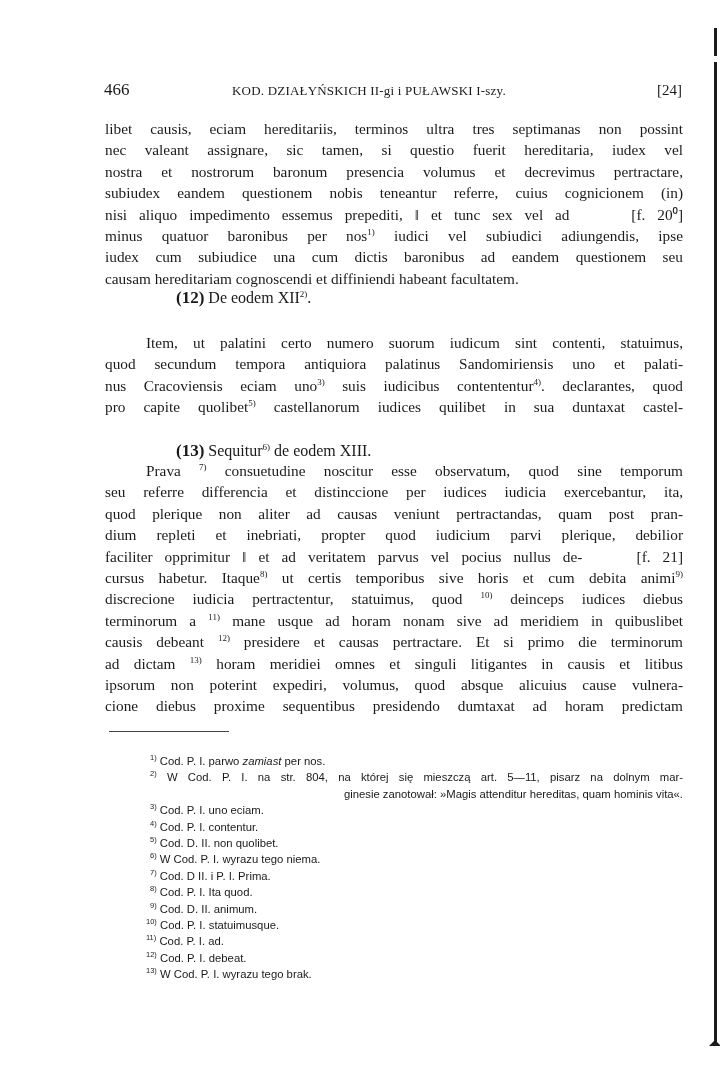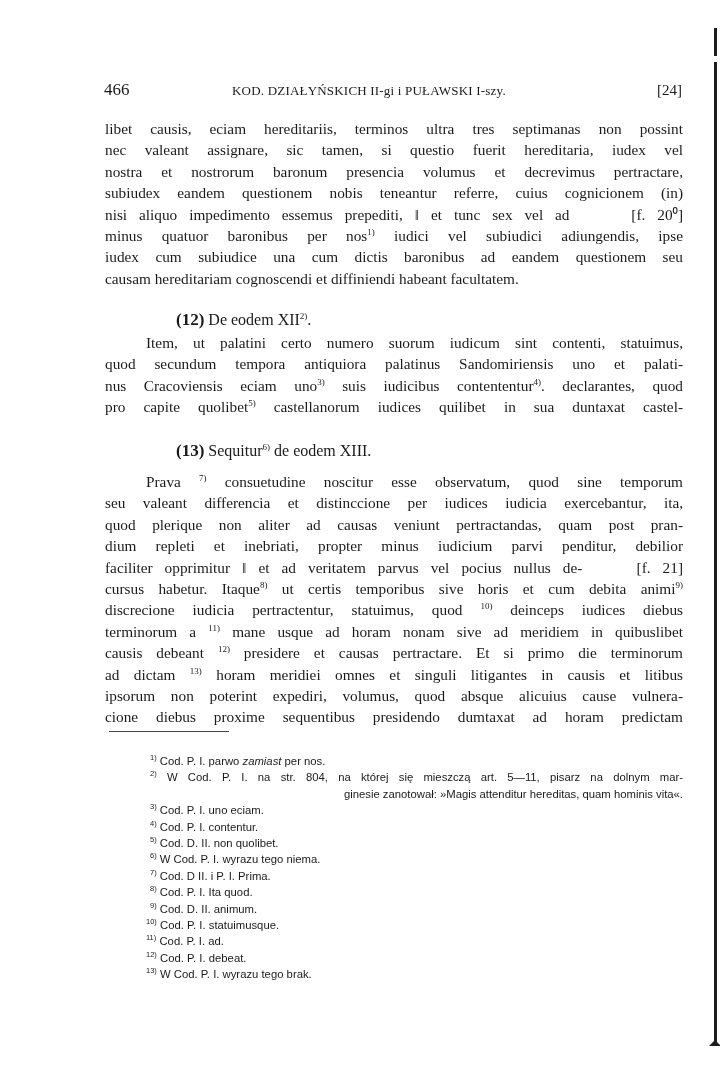--- a/index.html
+++ b/index.html
@@ -79,42 +79,42 @@
       <span>[f. 20⁰]</span>
     </span>
     <span class="line">
       <span>minus quatuor baronibus per nos</span><sup>1)</sup>
       <span>iudici vel subiudici adiungendis, ipse</span>
     </span>
     <span class="line">iudex cum subiudice una cum dictis baronibus ad eandem questionem seu</span>
     <span class="line last">causam hereditariam cognoscendi et diffiniendi habeant facultatem.</span>
   </div>
 
-  <div class="heading" style="top:310px;">
+  <div class="heading" style="top:288px;">
     <span class="num">(12)</span>
     <span>De eodem XII</span><sup>2)</sup><span>.</span>
   </div>
 
   <div class="body-text" style="top:332px;">
     <span class="line indent">Item, ut palatini certo numero suorum iudicum sint contenti, statuimus,</span>
     <span class="line">quod secundum tempora antiquiora palatinus Sandomiriensis uno et palati-</span>
     <span class="line"><span>nus Cracoviensis eciam uno</span><sup>3)</sup><span> suis iudicibus contententur</span><sup>4)</sup><span>. declarantes, quod</span></span>
     <span class="line"><span>pro capite quolibet</span><sup>5)</sup><span> castellanorum iudices quilibet in sua duntaxat castel-</span></span>
   </div>
 
   <div class="heading" style="top:441px;">
     <span class="num">(13)</span>
     <span>Sequitur</span><sup>6)</sup><span> de eodem XIII.</span>
   </div>
 
-  <div class="body-text" style="top:471px;">
+  <div class="body-text" style="top:460px;">
     <span class="line indent"><span>Prava</span> <sup>7)</sup><span> consuetudine noscitur esse observatum, quod sine temporum</span></span>
-    <span class="line">seu valeant differencia et distinccione per iudices iudicia exercebantur, ita,</span>
+    <span class="line">seu referre differencia et distinccione per iudices iudicia exercebantur, ita,</span>
     <span class="line">quod plerique non aliter ad causas veniunt pertractandas, quam post pran-</span>
-    <span class="line">dium repleti et inebriati, propter minus iudicium parvi penditur, debilior</span>
+    <span class="line">dium repleti et inebriati, propter quod iudicium parvi plerique, debilior</span>
     <span class="line" style="text-align-last:justify;">
       <span>faciliter opprimitur ‖ et ad veritatem parvus vel pocius nullus de-</span>
       <span style="display:inline-block;width:30px;"></span>
       <span>[f. 21]</span>
     </span>
     <span class="line"><span>cursus habetur. Itaque</span><sup>8)</sup><span> ut certis temporibus sive horis et cum debita animi</span><sup>9)</sup></span>
     <span class="line"><span>discrecione iudicia pertractentur, statuimus, quod</span> <sup>10)</sup><span> deinceps iudices diebus</span></span>
     <span class="line"><span>terminorum a</span> <sup>11)</sup><span> mane usque ad horam nonam sive ad meridiem in quibuslibet</span></span>
     <span class="line"><span>causis debeant</span> <sup>12)</sup><span> presidere et causas pertractare. Et si primo die terminorum</span></span>
     <span class="line"><span>ad dictam</span> <sup>13)</sup><span> horam meridiei omnes et singuli litigantes in causis et litibus</span></span>

